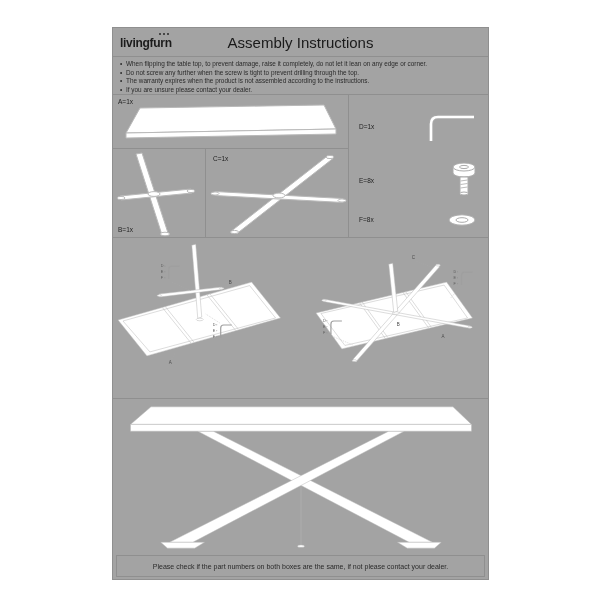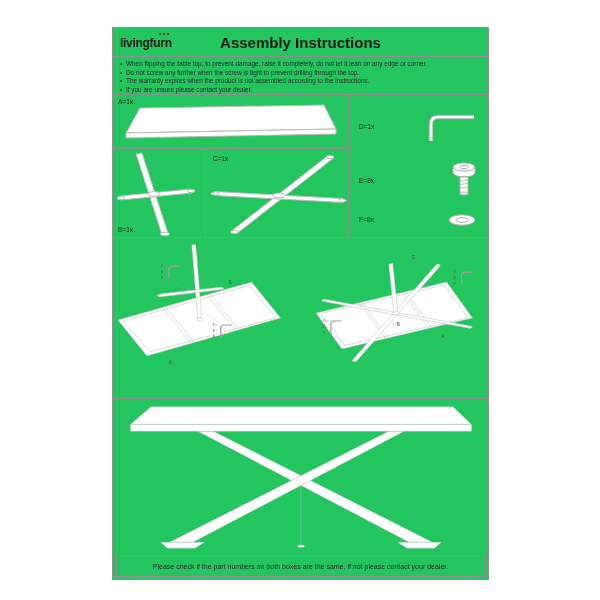--- a/index.html
+++ b/index.html
@@ -1,27 +1,27 @@
 <!DOCTYPE html>
 <html><head>
 <meta charset="utf-8">
 <style>
   * { margin:0; padding:0; box-sizing:border-box; }
   body { width:600px; height:600px; background:#ffffff; font-family:"Liberation Sans", sans-serif; position:relative; overflow:hidden; }
 
   .page { position:absolute; left:112px; top:27px; width:377px; height:553px;
-          border:1px solid #8f8f8f; background:#22c55e; }
+          border:1px solid #8f8f8f; background:#a3a3a3; }
 
   
   .hdr { height:29px; border-bottom:1px solid #8f8f8f; position:relative; }
   .logo-wrap { position:absolute; left:7px; top:4px; }
   .logo-dots { position:absolute; top:1px; left:39px; display:flex; gap:2px; }
   .logo-dots i { width:2px; height:2px; border-radius:50%; background:#2a2a2a; }
   .logo-text { display:block; margin-top:4px; font-size:12px; font-weight:bold; letter-spacing:-0.3px; color:#1c1c1c; }
-  .title { text-align:center; padding-top:6px; font-size:15px; font-weight:bold; color:#1a1a1a; }
+  .title { text-align:center; padding-top:6px; font-size:15px; font-weight:normal; color:#1a1a1a; }
 
   
   .notes { height:38px; border-bottom:1px solid #8f8f8f; padding:3px 6px 0 6px; }
   .notes ul { list-style:none; }
   .notes li { font-size:6.4px; line-height:1.33; color:#2a2a2a; padding-left:7px; position:relative; }
   .notes li::before { content:"•"; position:absolute; left:1px; top:0; color:#2a2a2a; }
 
   
   .parts { height:143px; border-bottom:1px solid #8f8f8f; display:flex; }
   .parts-left { width:236px; border-right:1px solid #8f8f8f; display:flex; flex-direction:column; }

